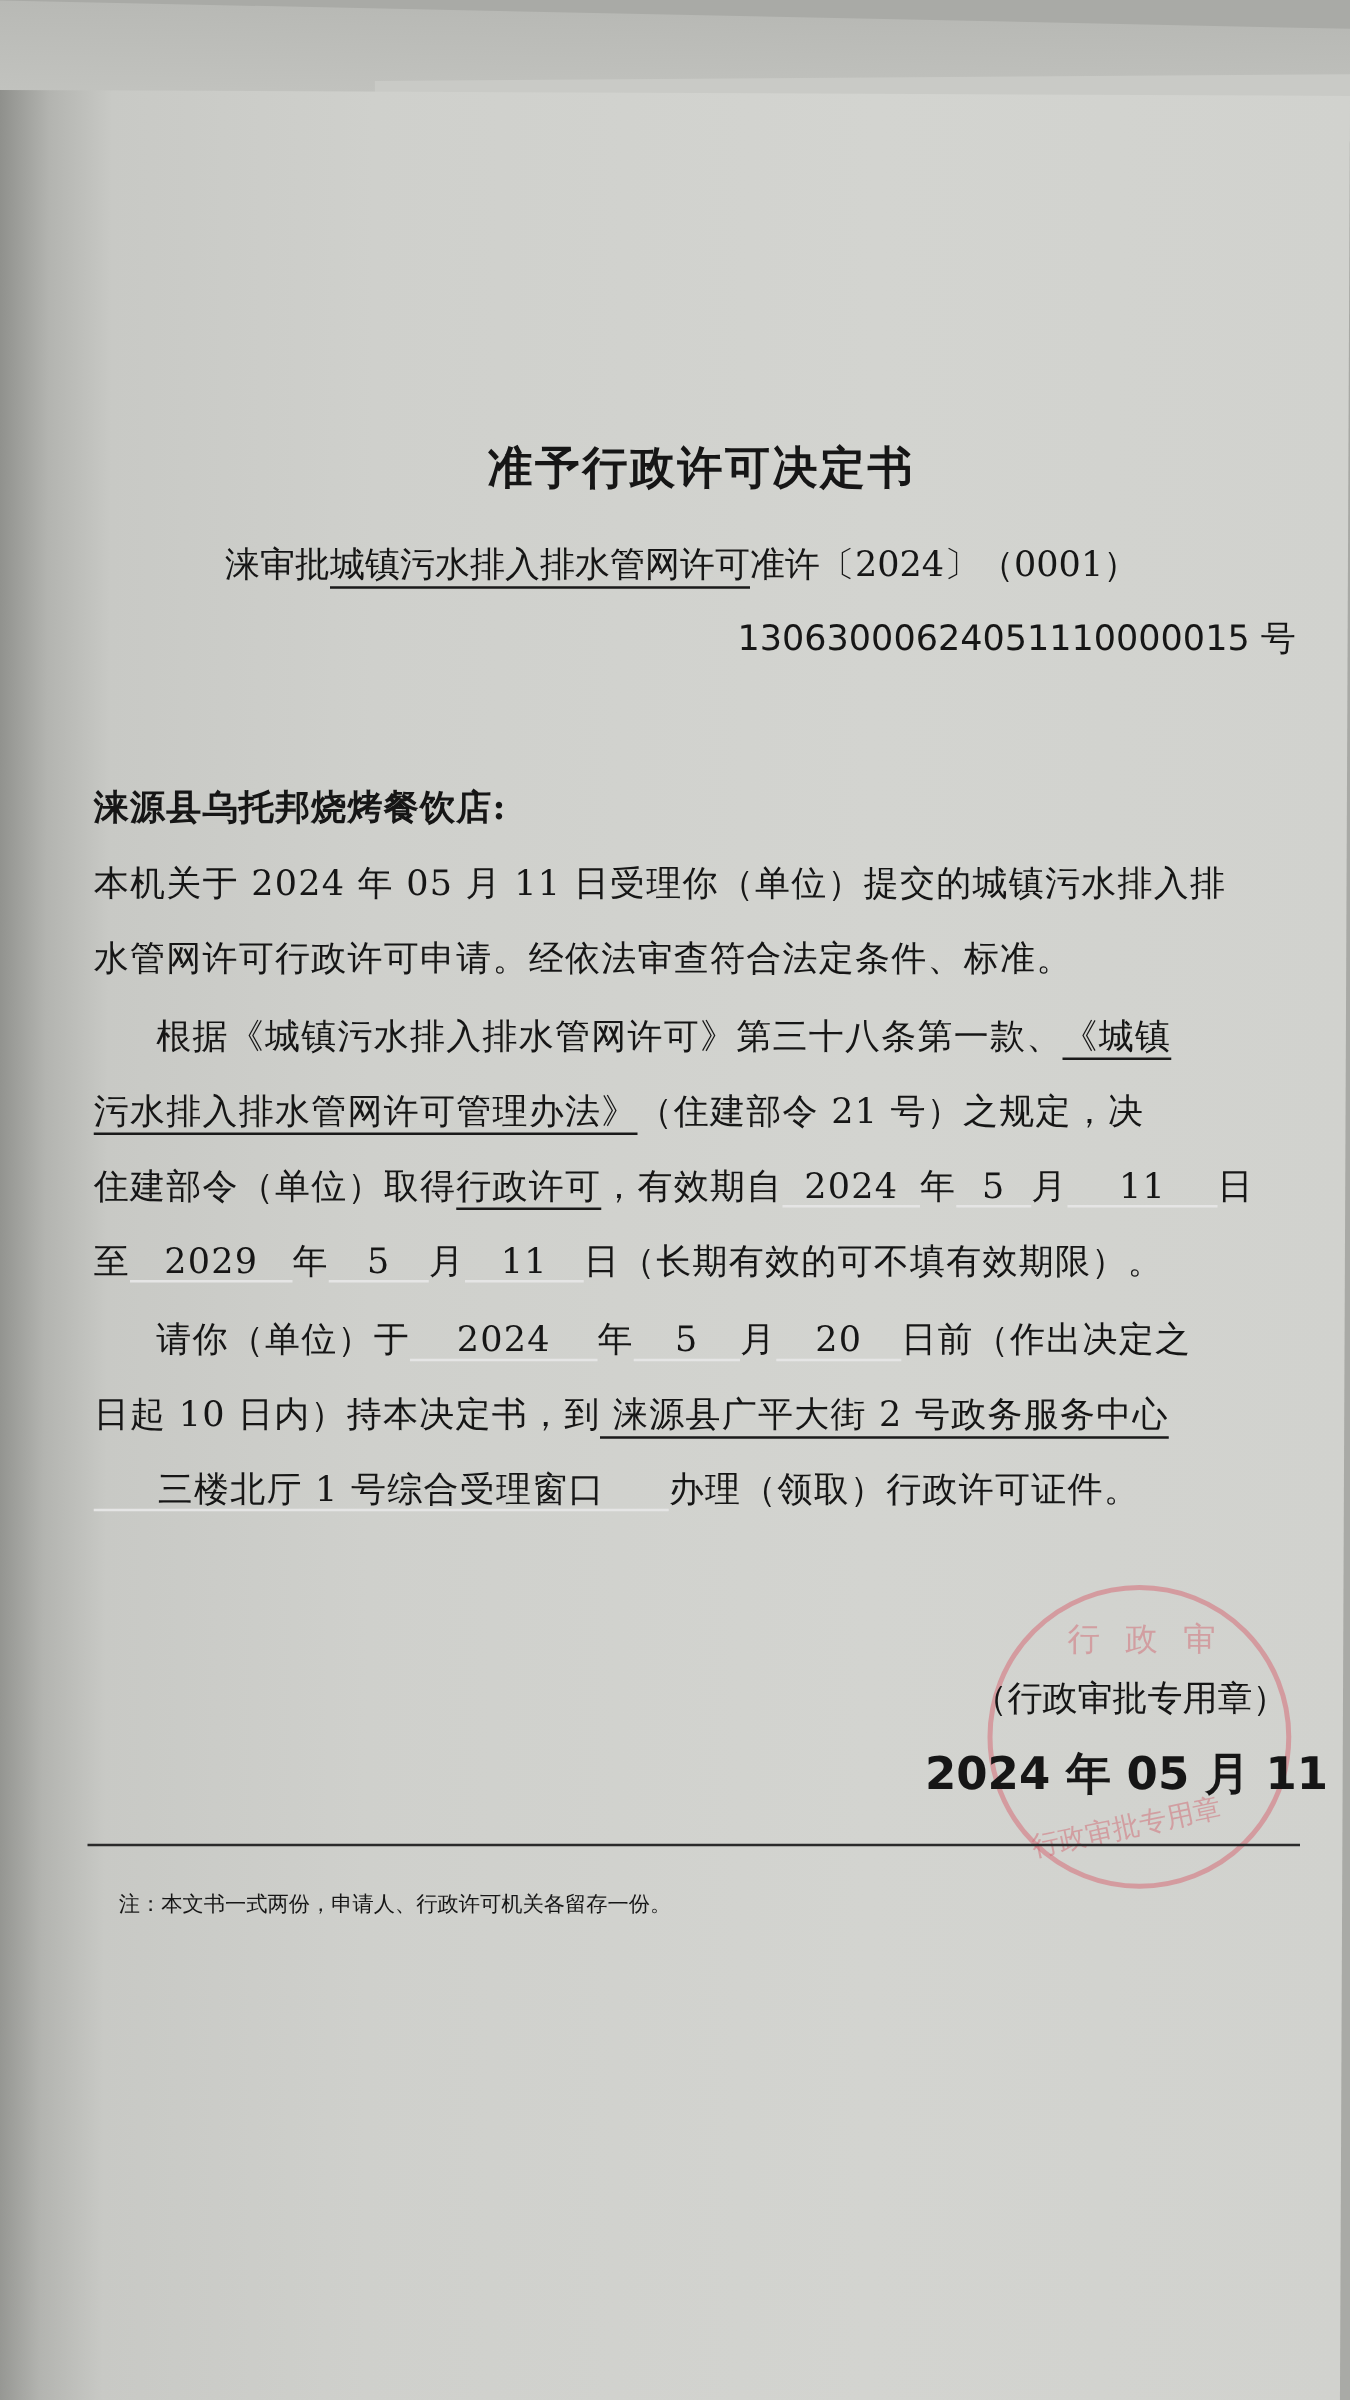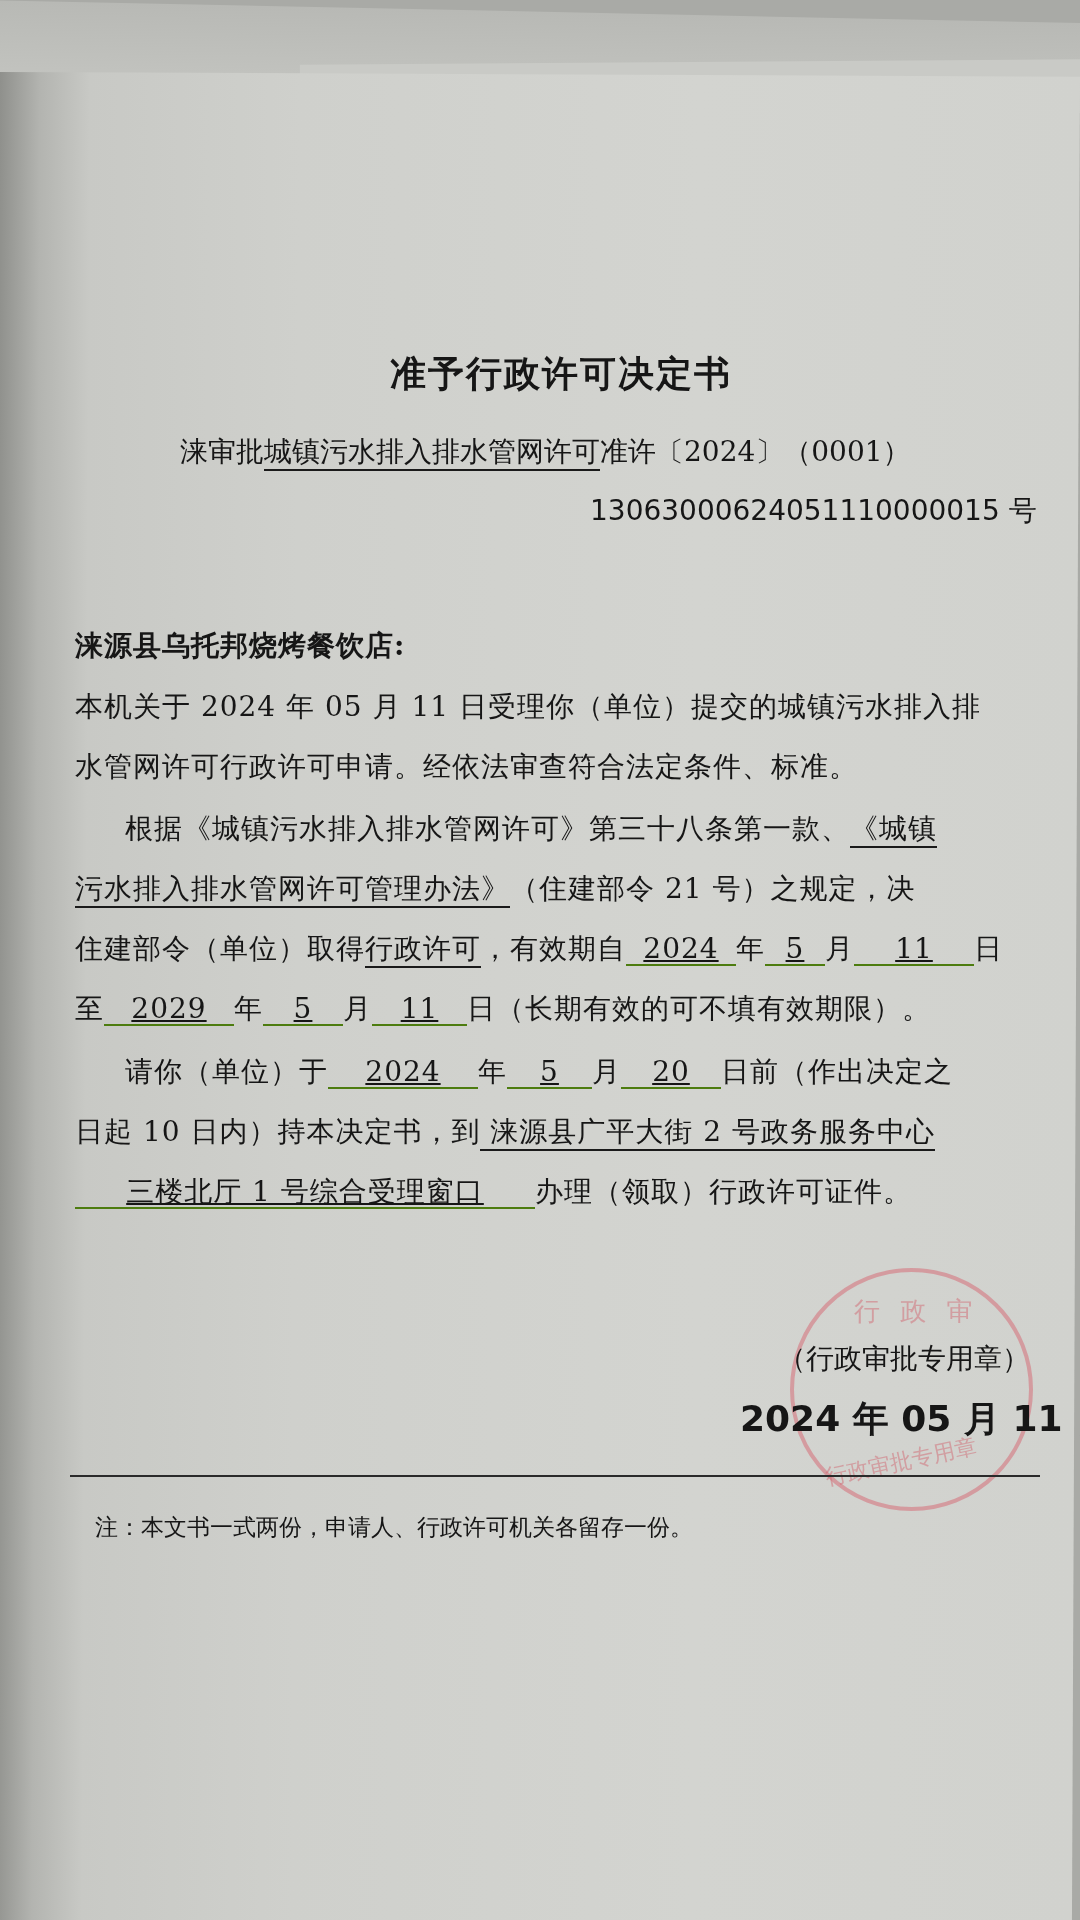--- a/index.html
+++ b/index.html
@@ -26,25 +26,25 @@
   }
   .abs { position:absolute; white-space:nowrap; }
   .title {
     left:390px; top:350px; font-size:36px; font-weight:bold;
     font-family:Liberation Sans, sans-serif; letter-spacing:2px;
   }
   .docno { left:180px; top:433px; font-size:28px; }
   .docno2 { left:590px; top:492px; font-size:28px; font-family:"DejaVu Sans","Liberation Sans",sans-serif; }
   .body-line { font-size:28px; letter-spacing:1px; }
   .u { border-bottom:2px solid #1a1a1a; padding-bottom:1px; }
-  .blank { display:inline-block; border-bottom:2px solid #4d7c0f; text-align:center; line-height:30px;text-decoration:underline; }
+  .blank { display:inline-block; border-bottom:2px solid #e5e5e5; text-align:center; line-height:30px; }
   .seal-text { right:50px; top:1340px; font-size:28px; }
   .seal-date { left:740px; top:1395px; font-size:36px; font-weight:bold; font-family:"DejaVu Sans","Liberation Sans",sans-serif; }
   .rule { position:absolute; left:70px; top:1475px; width:970px; height:2px; background:#2a2a2a; }
-  .note { left:95px; top:1512px; font-size:23px; font-family:"DejaVu Sans","Liberation Sans",sans-serif; }
+  .note { left:95px; top:1512px; font-size:17px; font-family:"DejaVu Sans","Liberation Sans",sans-serif; }
   .stamp {
     position:absolute; left:790px; top:1268px; width:235px; height:235px;
     border:4px solid rgba(214,110,120,0.55); border-radius:50%;
   }
   .stamp span {
     position:absolute; color:rgba(210,105,115,0.5); font-size:26px;
     font-family:"DejaVu Sans","Liberation Sans",sans-serif;
   }
 </style>
 </head>

